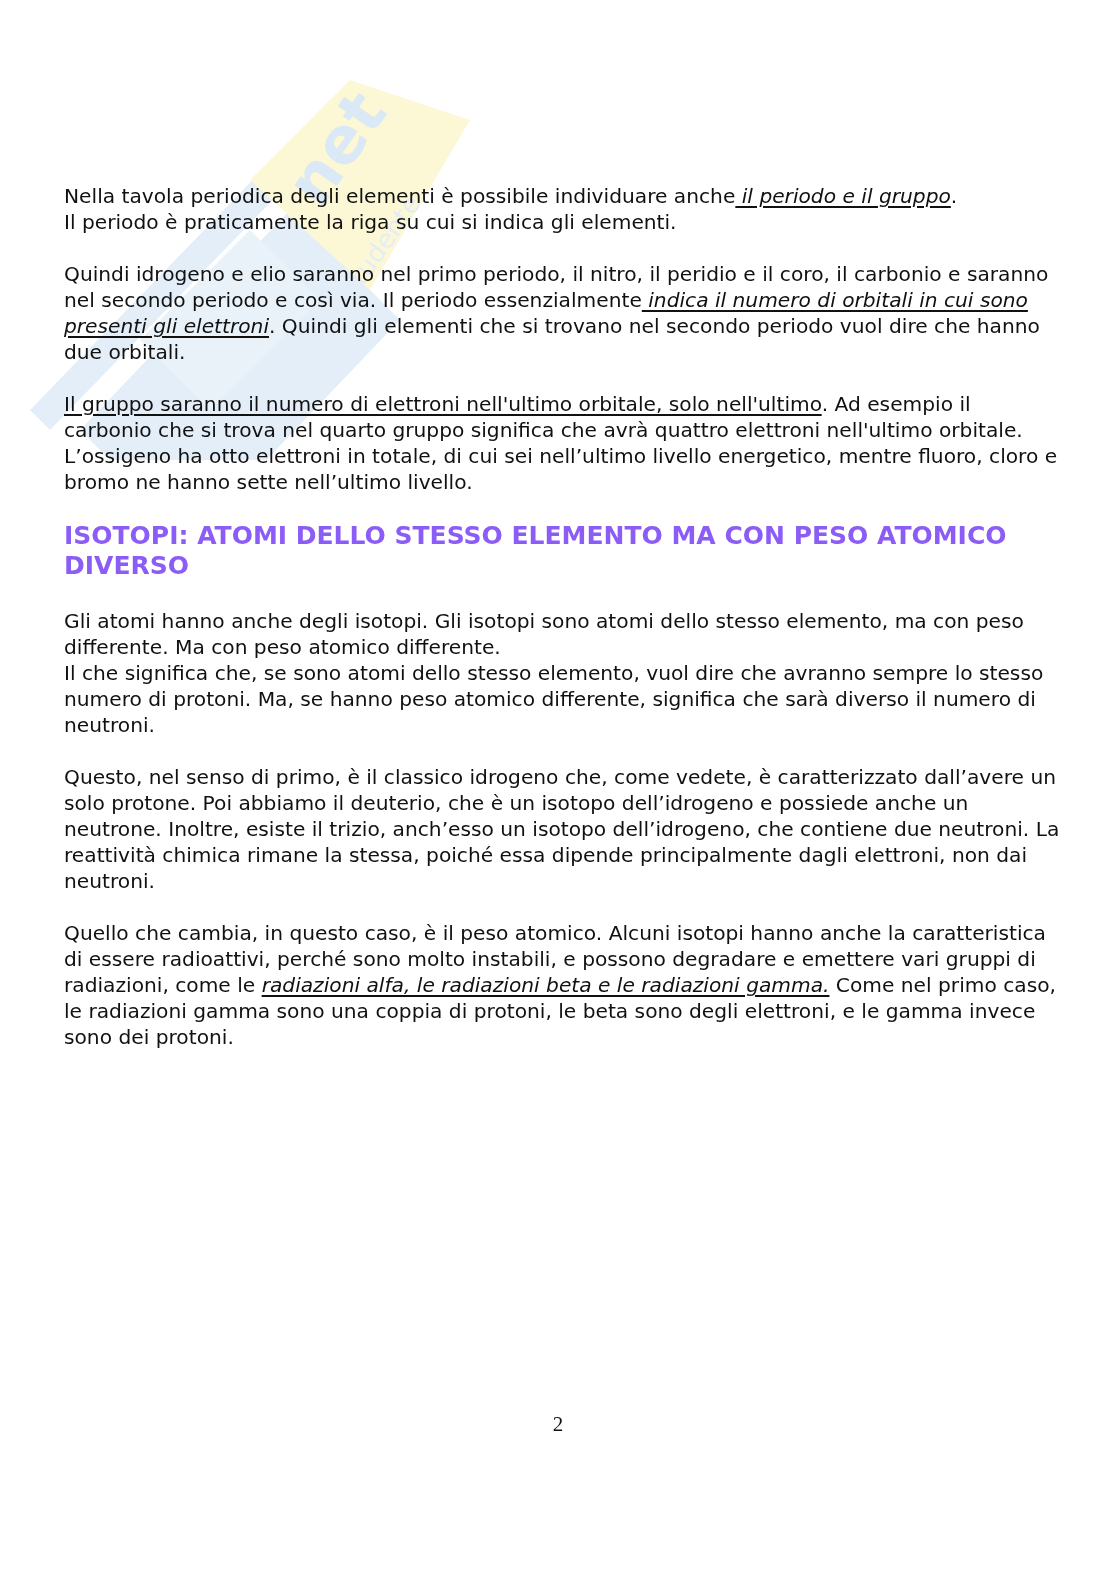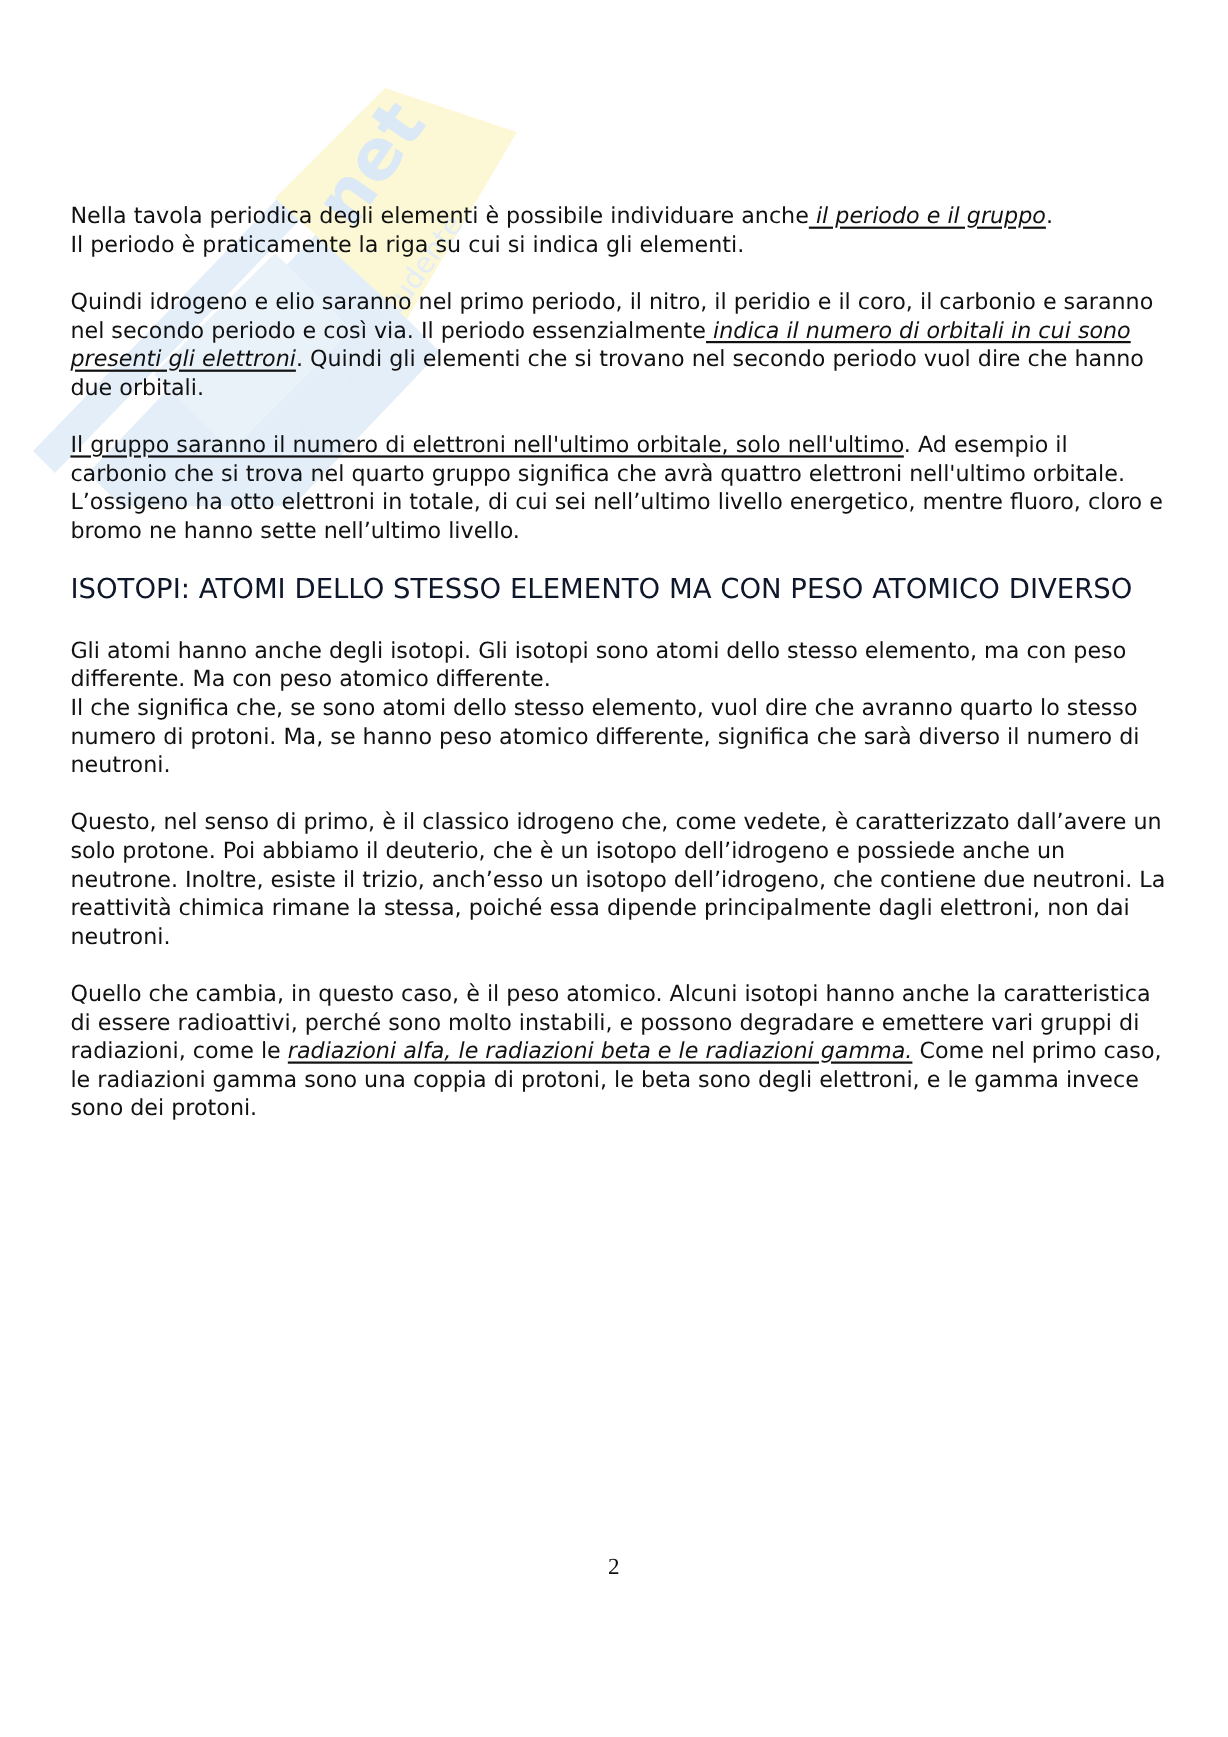--- a/index.html
+++ b/index.html
@@ -12,22 +12,22 @@
     .content {
       position: absolute; left: 64px; top: 183px; width: 1000px;
       font-family: "DejaVu Sans", sans-serif; font-size: 20.2px; line-height: 26px;
       color: #111; z-index: 1;
     }
     .content p { margin: 0 0 26px 0; }
     .content p.tight { margin-bottom: 0; }
     .u { text-decoration: underline; text-underline-offset: 3px; }
     .ui { text-decoration: underline; font-style: italic; text-underline-offset: 3px; }
     .heading {
-      color: #0f172a; font-size: 25px; line-height: 30px; margin: 5px 0 27px 0;
-      font-family: "DejaVu Sans", sans-serif; font-weight: normal;
+      color: #8b5cf6; font-size: 25px; line-height: 30px; margin: 5px 0 27px 0;
+      font-family: "DejaVu Sans", sans-serif; font-weight: bold;
     }
     .page-number {
       position: absolute; left: 0; width: 1116px; top: 1412px; text-align: center;
       font-family: "Liberation Serif", serif; font-size: 21px; color: #111;
     }
   </style>
 </head>
 <body>
 
 <div class="page">
@@ -54,21 +54,21 @@
     </p>
 
     <p>
       <span class="u">Il gruppo saranno il numero di elettroni nell'ultimo orbitale, solo nell'ultimo</span><span>. Ad esempio il carbonio che si trova nel quarto gruppo significa che avrà quattro elettroni nell'ultimo orbitale. L’ossigeno ha otto elettroni in totale, di cui sei nell’ultimo livello energetico, mentre fluoro, cloro e bromo ne hanno sette nell’ultimo livello.</span>
     </p>
 
 
     <div class="heading">ISOTOPI: ATOMI DELLO STESSO ELEMENTO MA CON PESO ATOMICO DIVERSO</div>
 
     <p class="tight">Gli atomi hanno anche degli isotopi. Gli isotopi sono atomi dello stesso elemento, ma con peso differente. Ma con peso atomico differente.</p>
-    <p> Il che significa che, se sono atomi dello stesso elemento, vuol dire che avranno quarto lo stesso numero di protoni. Ma, se hanno peso atomico differente, significa che sarà diverso il numero di neutroni.</p>
+    <p> Il che significa che, se sono atomi dello stesso elemento, vuol dire che avranno sempre lo stesso numero di protoni. Ma, se hanno peso atomico differente, significa che sarà diverso il numero di neutroni.</p>
 
 
     <p>Questo, nel senso di primo, è il classico idrogeno che, come vedete, è caratterizzato dall’avere un solo protone. Poi abbiamo il deuterio, che è un isotopo dell’idrogeno e possiede anche un neutrone. Inoltre, esiste il trizio, anch’esso un isotopo dell’idrogeno, che contiene due neutroni. La reattività chimica rimane la stessa, poiché essa dipende principalmente dagli elettroni, non dai neutroni.</p>
 
     <p>
       <span>Quello che cambia, in questo caso, è il peso atomico. Alcuni isotopi hanno anche la caratteristica di essere radioattivi, perché sono molto instabili, e possono degradare e emettere vari gruppi di radiazioni, come le </span><span class="ui">radiazioni alfa, le radiazioni beta e le radiazioni gamma.</span><span> Come nel primo caso, le radiazioni gamma sono una coppia di protoni, le beta sono degli elettroni, e le gamma invece sono dei protoni.</span>
     </p>
 
   </div>
 

